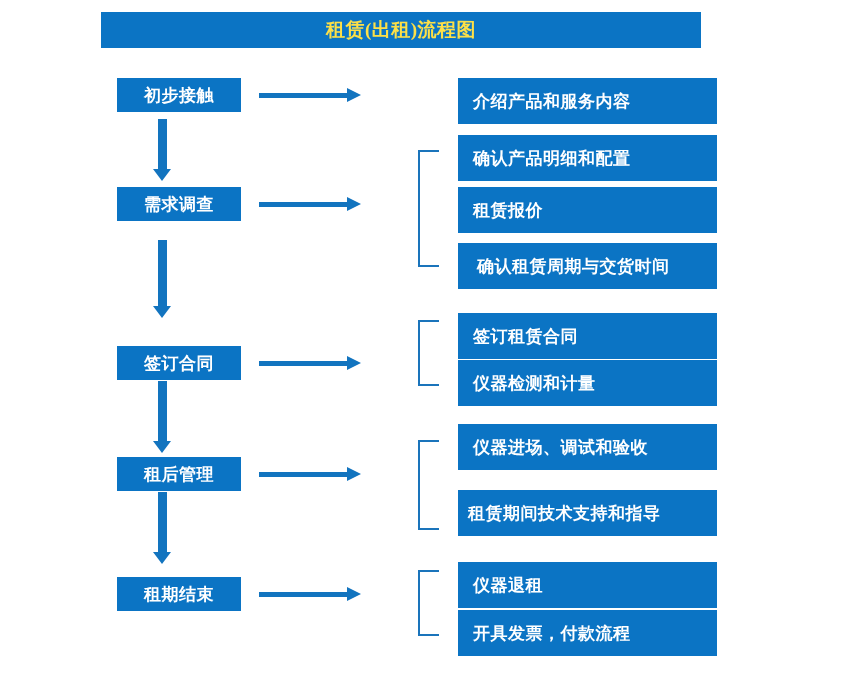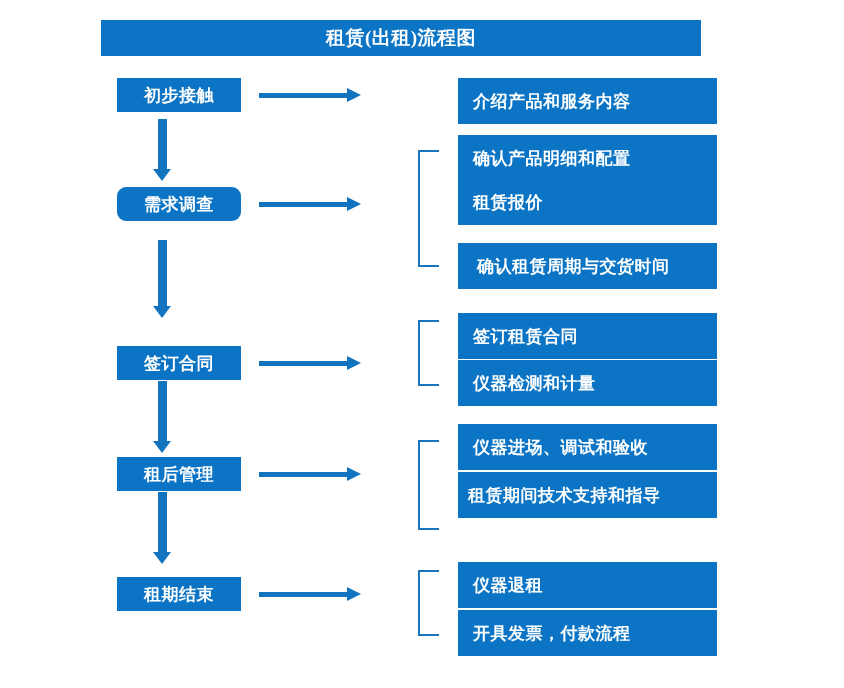--- a/index.html
+++ b/index.html
@@ -18,25 +18,25 @@
   #canvas {
     position: absolute;
     left: 0; top: 0;
     width: 844px;
     height: 688px;
   }
   
   .title-bar {
     position: absolute;
     left: 101px;
-    top: 20px;
+    top: 12px;
     width: 600px;
     height: 36px;
     background: #0b74c4;
-    color: #ffffff;
+    color: #fde047;
     font-size: 19px;
     font-weight: bold;
     display: flex;
     align-items: center;
     justify-content: center;
     letter-spacing: 0.5px;
     white-space: nowrap;
   }
   
   .node {
@@ -139,31 +139,31 @@
     <span class="head"></span>
   </div>
 
   <div class="node right" style="top:78px;">介绍产品和服务内容</div>
 
   <div class="v-arrow" style="top:119px; height:62px;">
     <span class="shaft" style="height:50px;"></span>
     <span class="head" style="top:50px;"></span>
   </div>
 
-  <div class="node left" style="left:102px; top:187px;border-radius:9px;">需求调查</div>
+  <div class="node left" style="left:102px; top:187px;">需求调查</div>
 
   <div class="h-arrow" style="top:197px;">
     <span class="shaft"></span>
     <span class="head"></span>
   </div>
 
   <div class="bracket" style="top:150px; height:117px;"></div>
 
   <div class="node right" style="top:135px;">确认产品明细和配置</div>
-  <div class="node right" style="top:179px;">租赁报价</div>
+  <div class="node right" style="top:187px;">租赁报价</div>
   <div class="node right" style="top:243px;padding-left:19px;">确认租赁周期与交货时间</div>
 
   <div class="v-arrow" style="top:240px; height:78px;">
     <span class="shaft" style="height:66px;"></span>
     <span class="head" style="top:66px;"></span>
   </div>
 
   <div class="node left" style="left:102px; top:346px;">签订合同</div>
 
   <div class="h-arrow" style="top:356px;">
@@ -184,21 +184,21 @@
   <div class="node left" style="left:102px; top:457px;">租后管理</div>
 
   <div class="h-arrow" style="top:467px;">
     <span class="shaft"></span>
     <span class="head"></span>
   </div>
 
   <div class="bracket" style="top:440px; height:90px;"></div>
 
   <div class="node right" style="top:424px;">仪器进场、调试和验收</div>
-  <div class="node right" style="top:472px;padding-left:10px;">租赁期间技术支持和指导</div>
+  <div class="node right" style="top:490px;padding-left:10px;">租赁期间技术支持和指导</div>
 
   <div class="v-arrow" style="top:492px; height:72px;">
     <span class="shaft" style="height:60px;"></span>
     <span class="head" style="top:60px;"></span>
   </div>
 
   <div class="node left" style="left:102px; top:577px;">租期结束</div>
 
   <div class="h-arrow" style="top:587px;">
     <span class="shaft"></span>

